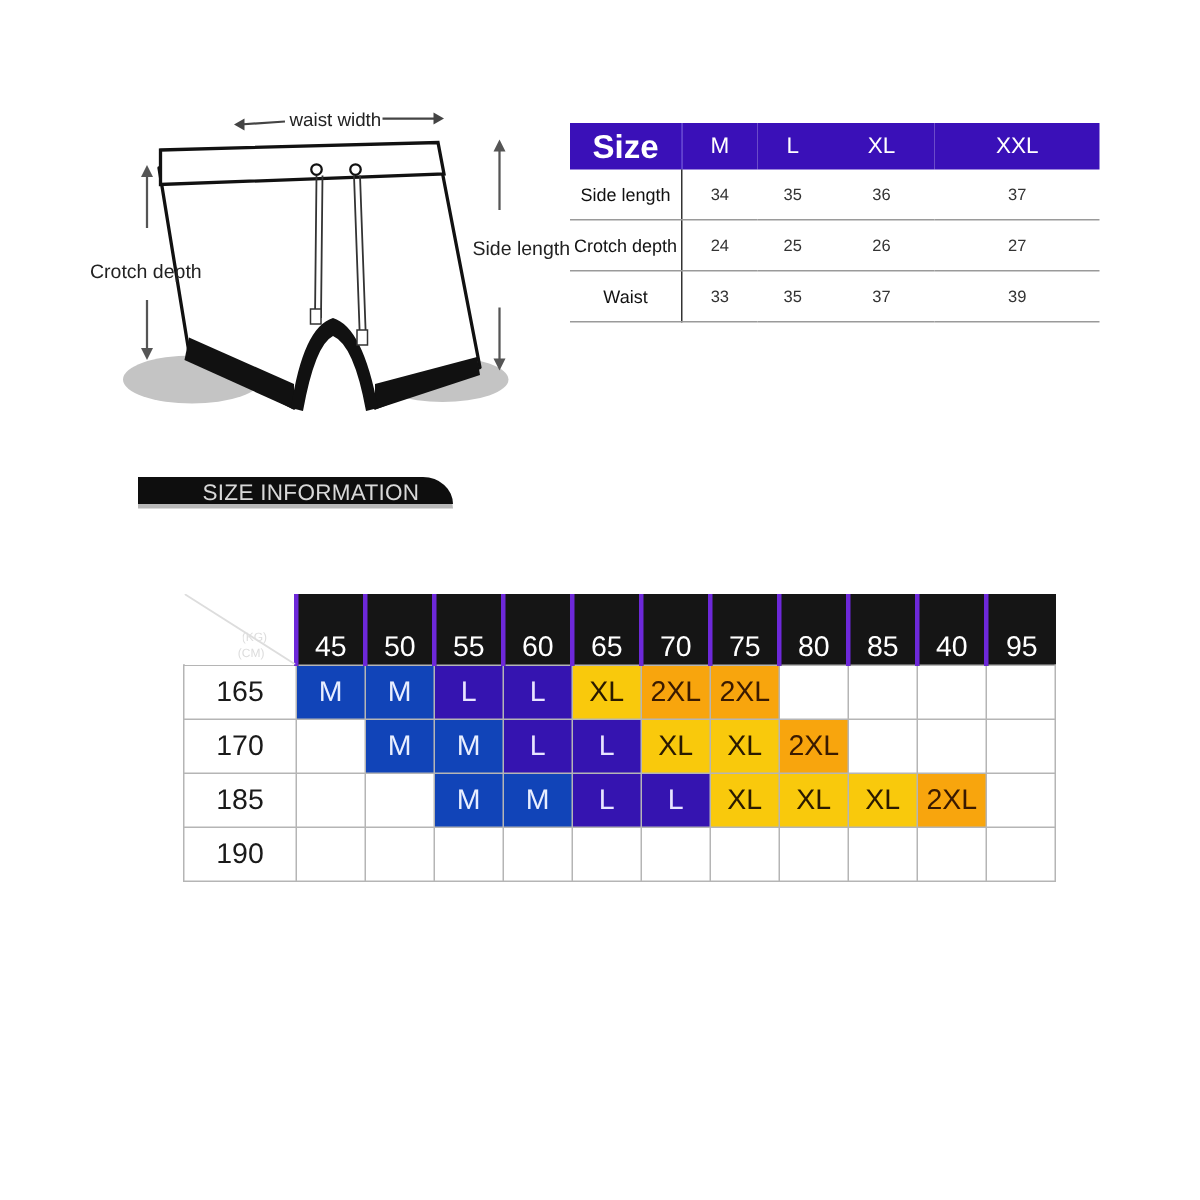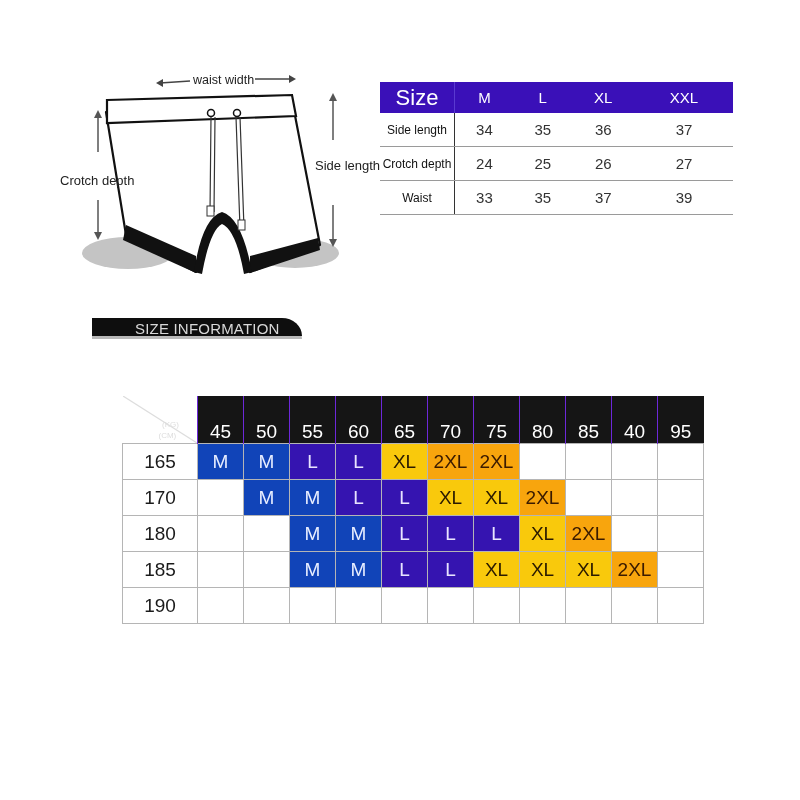--- a/index.html
+++ b/index.html
@@ -15,29 +15,29 @@
   .lbl-side{left:265px;top:98px;font-size:13px;}
 
   
   .banner{left:92px;top:318px;width:210px;height:18px;background:#0e0e0e;border-top-right-radius:20px 18px;box-shadow:0 3px 0 #b8b8b8;}
   .banner span{position:absolute;left:43px;top:2px;font-size:15px;color:#d8d8d8;letter-spacing:0.2px;text-align:right;}
 
   
   .mtable{left:380px;top:82px;width:353px;border-collapse:collapse;}
   .mtable td{padding:0;text-align:center;color:#333;}
   .mtable tr.hd td{background:#3a10b8;color:#fff;height:31px;}
-  .mtable tr.hd td.szh{font-size:22px;font-weight:normal;width:74px;border-right:1px solid #5a3ad0;}
+  .mtable tr.hd td.szh{font-size:22px;font-weight:bold;width:74px;border-right:1px solid #5a3ad0;}
   .mtable tr.hd td.col{font-size:15px;}
-  .mtable tr.rw td{height:33px;border-bottom:1px solid #9a9a9a;font-size:15px;}
+  .mtable tr.rw td{height:33px;border-bottom:1px solid #9a9a9a;font-size:11px;}
   .mtable tr.rw td.rl{font-size:12px;color:#111;border-right:1px solid #333;width:74px;}
 
   
   .grid{left:122px;top:396px;border-collapse:collapse;table-layout:fixed;}
   .grid td{padding:0;text-align:center;border:1px solid #b5b5b5;height:35px;font-size:19px;}
-  .grid thead td{background:#151515;color:#fff;height:47px;border:none;border-left:1px solid #6d28d9;font-size:19px;padding-top:25px;box-sizing:border-box;}
+  .grid thead td{background:#151515;color:#fff;height:47px;border:none;border-left:3px solid #6d28d9;font-size:19px;padding-top:25px;box-sizing:border-box;}
   .grid thead td.corner{border-left:none;position:relative;padding:0;}
   .grid td.hcol{width:74px;color:#1a1a1a;background:#fff;}
   .grid td.wcol{width:45px;}
   .c-M{background:#1144b8;color:#e8eeff;}
   .c-L{background:#3514b0;color:#e8e4ff;}
   .c-XL{background:#f9c90c;color:#2a1a00;}
   .c-2XL{background:#f8a50d;color:#3a1a00;}
   .c-E{background:#fff;}
   .corner .w{position:absolute;right:3px;top:4px;font-size:11.5px;font-weight:bold;color:#fff;}
   .corner .kg{position:absolute;right:18px;top:24px;font-size:8px;color:#ddd;}
@@ -173,34 +173,20 @@
         <td class="wcol c-L">L</td>
         <td class="wcol c-L">L</td>
         <td class="wcol c-XL">XL</td>
         <td class="wcol c-XL">XL</td>
         <td class="wcol c-2XL">2XL</td>
         <td class="wcol c-E"></td>
         <td class="wcol c-E"></td>
         <td class="wcol c-E"></td>
       </tr>
       <tr>
-        <td class="hcol">180</td>
-        <td class="wcol c-E"></td>
-        <td class="wcol c-E"></td>
-        <td class="wcol c-M">M</td>
-        <td class="wcol c-M">M</td>
-        <td class="wcol c-L">L</td>
-        <td class="wcol c-L">L</td>
-        <td class="wcol c-L">L</td>
-        <td class="wcol c-XL">XL</td>
-        <td class="wcol c-2XL">2XL</td>
-        <td class="wcol c-E"></td>
-        <td class="wcol c-E"></td>
-      </tr>
-      <tr>
         <td class="hcol">185</td>
         <td class="wcol c-E"></td>
         <td class="wcol c-E"></td>
         <td class="wcol c-M">M</td>
         <td class="wcol c-M">M</td>
         <td class="wcol c-L">L</td>
         <td class="wcol c-L">L</td>
         <td class="wcol c-XL">XL</td>
         <td class="wcol c-XL">XL</td>
         <td class="wcol c-XL">XL</td>

